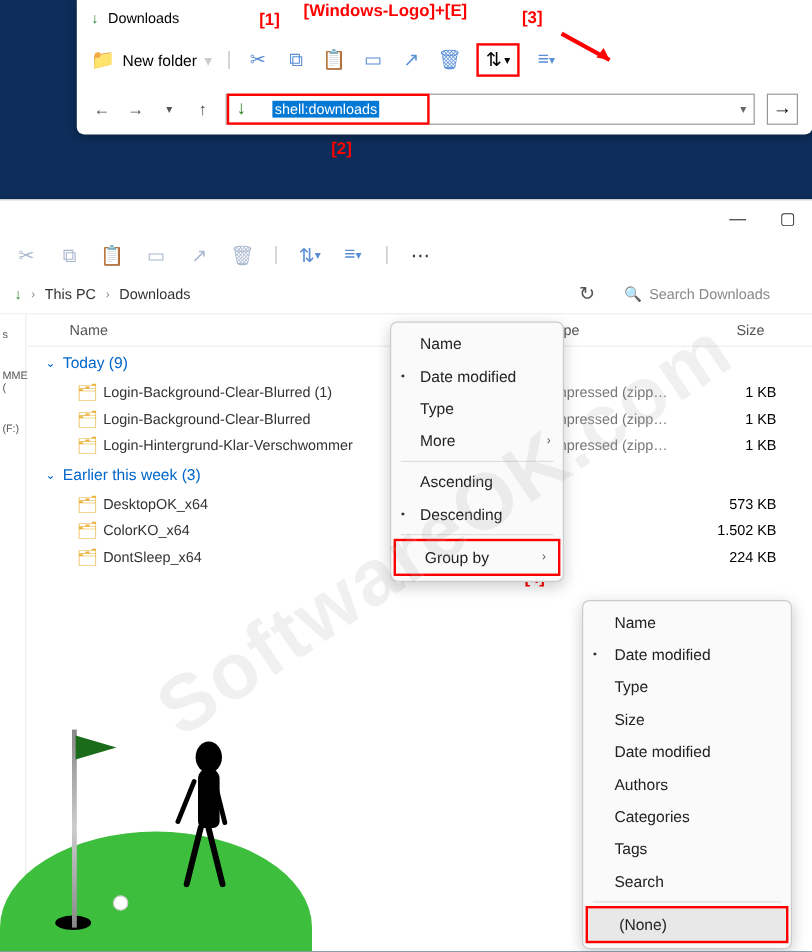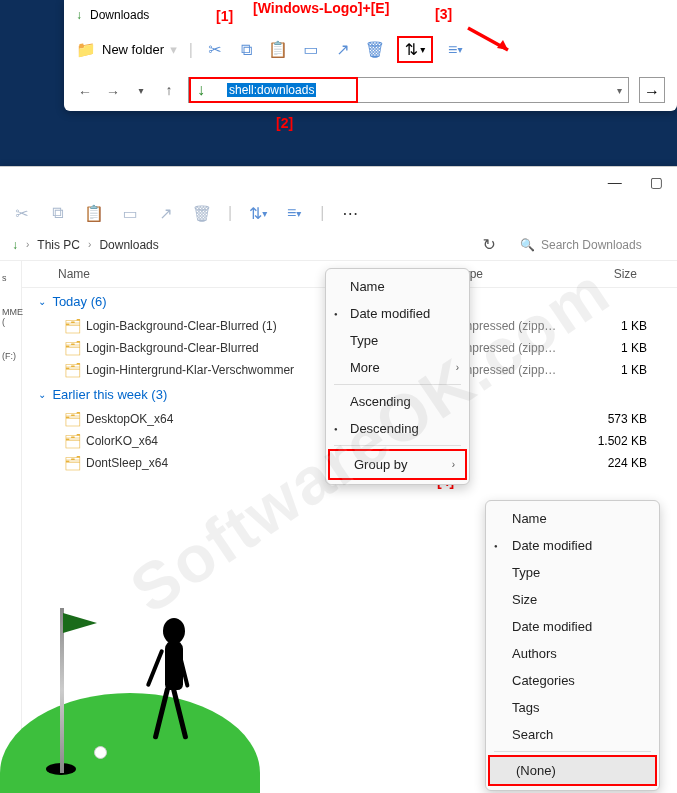--- a/index.html
+++ b/index.html
@@ -194,21 +194,21 @@
     <div class="main">
       <div class="cols">
         <div class="col col-name">Name</div>
         <div class="col col-date"></div>
         <div class="col col-type">Type</div>
         <div class="col col-size">Size</div>
       </div>
 
       <div class="group-header">
         <span class="chev">⌄</span>
-        <span>Today (6)</span>
+        <span>Today (9)</span>
       </div>
       <div class="file-row">
         <div class="file-name">
             <span class="folder-icon">🗂</span>
             <span>Login-Background-Clear-Blurred (1)</span>
           </div>
         <div class="file-date"></div>
         <div class="file-type">Compressed (zipp…</div>
         <div class="file-size">1 KB</div>
       </div>

